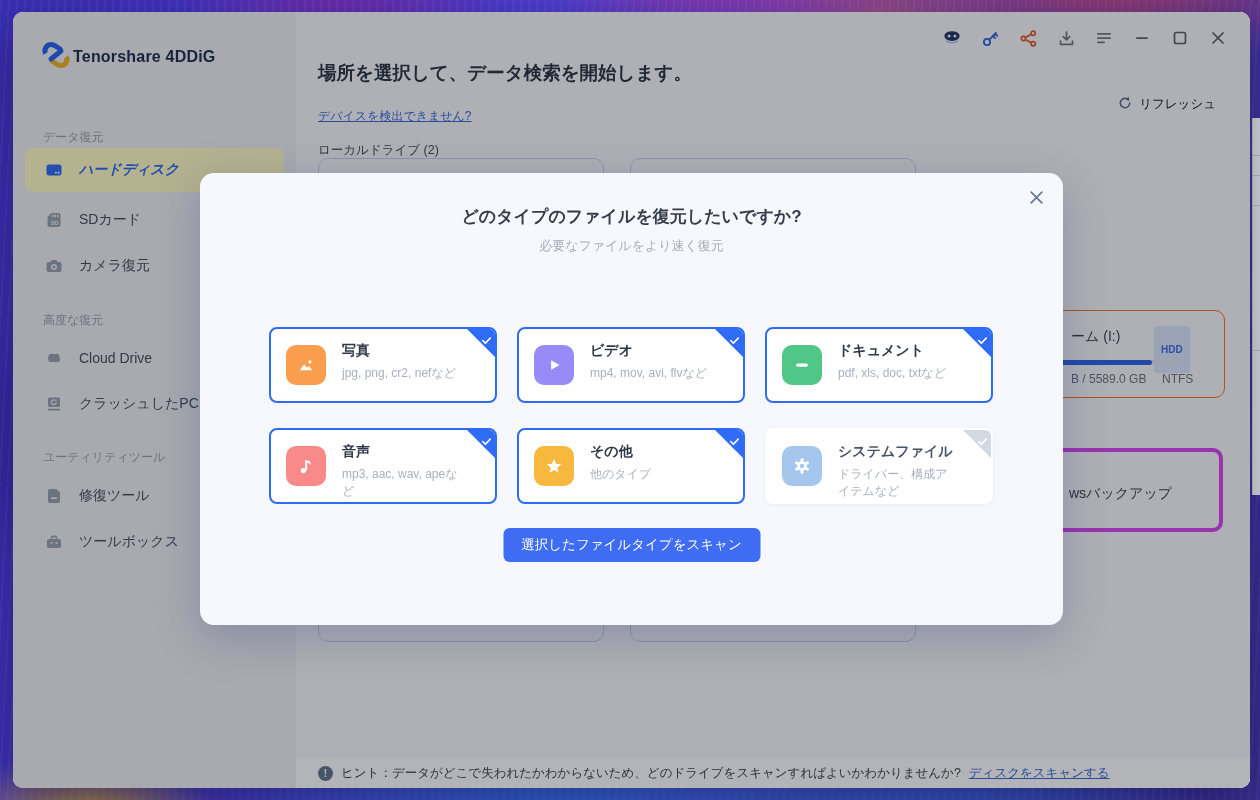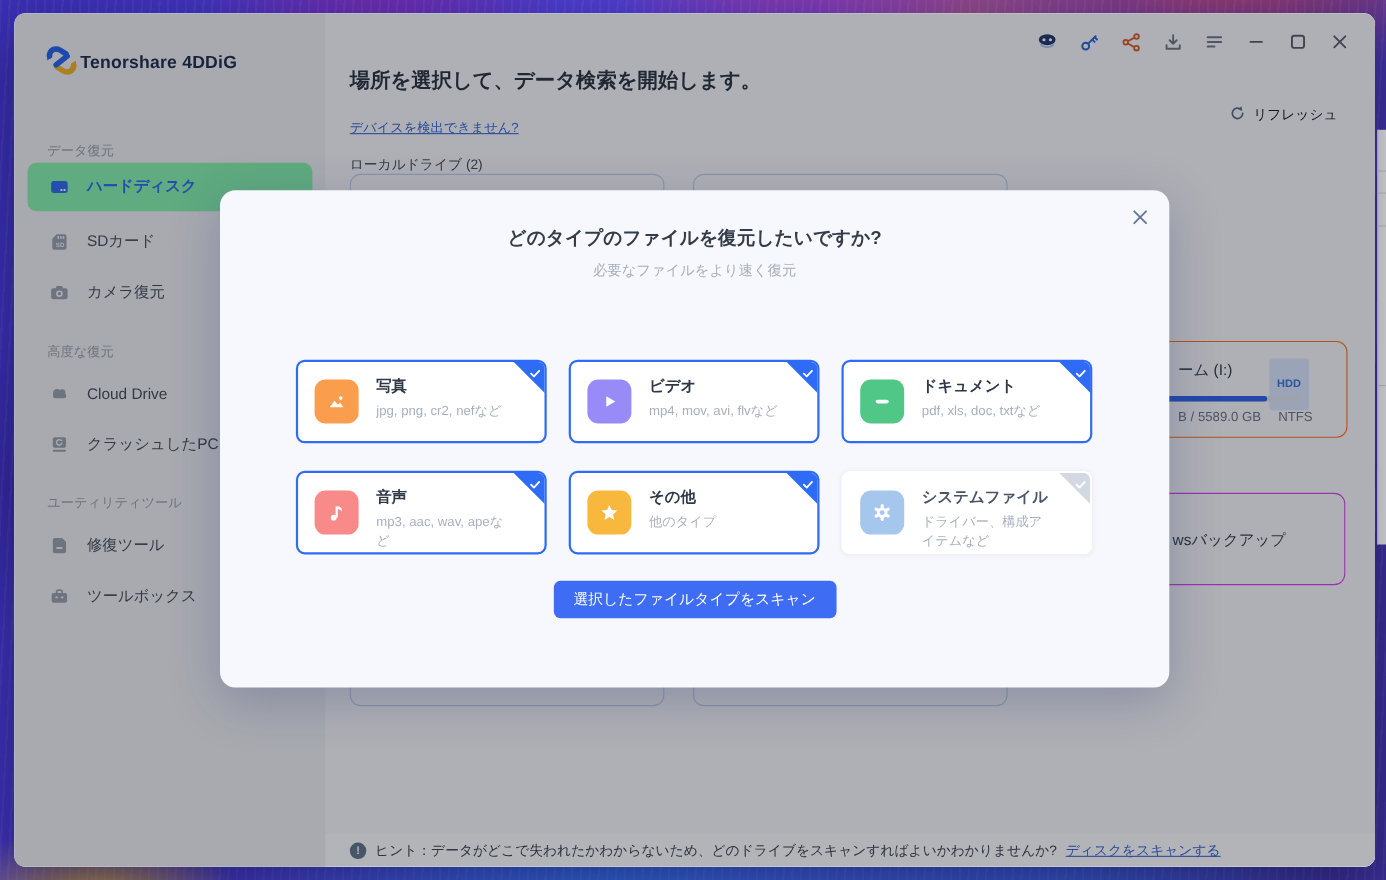--- a/index.html
+++ b/index.html
@@ -35,21 +35,21 @@
   }
 
   
   .sidebar { position:absolute; left:0; top:0; width:283px; height:100%; background:#eceef2; }
   .logo-row { position:absolute; left:26px; top:26px; display:flex; align-items:center; }
   .brand { font-size:16px; font-weight:bold; color:#1d2b4c; letter-spacing:.2px; }
   .sec-label { position:absolute; left:30px; font-size:12px; color:#99a0ab; }
   .side-item { position:absolute; left:12px; right:12px; height:44px; border-radius:8px;
     display:flex; align-items:center; gap:15px; padding-left:19px; cursor:pointer; }
   .side-item .si-label { font-size:14px; color:#454d5b; }
-  .side-item.active { background:#86efac; }
+  .side-item.active { background:#fef9c3;font-style:italic; }
   .side-item.active .si-label { color:#2e6bf0; font-weight:bold; }
   .si-icon { width:20px; height:20px; display:flex; align-items:center; justify-content:center; }
 
   
   .main { position:absolute; left:283px; top:0; right:0; bottom:0; background:#f6f7f9; }
   .titlebar { position:absolute; top:16px; right:22px; display:flex; align-items:center; gap:18px; z-index:5; }
   .tb-btn { width:20px; height:20px; display:flex; align-items:center; justify-content:center; cursor:pointer; }
 
   .page-title { position:absolute; left:22px; top:48px; font-size:18.5px; font-weight:bold; color:#2c3442; }
   .refresh { position:absolute; right:34px; top:84px; display:flex; align-items:center; gap:7px;
@@ -65,21 +65,21 @@
     border:1px solid #f97316; border-radius:10px; }
   .vol-name { position:absolute; left:130px; top:17px; font-size:14px; color:#39414f; }
   .hdd-badge { position:absolute; left:213px; top:15px; font-size:10px; color:#3b6fd8;
     background:#d9e5fb; border-radius:3px; padding:18px 7px; font-weight:bold; }
   .vol-bar { position:absolute; left:16px; top:49px; width:224px; height:5px; background:#dfe3ee; border-radius:3px; }
   .vol-fill { height:5px; background:#2d63e8; border-radius:3px; }
   .vol-size { position:absolute; left:130px; top:61px; font-size:12px; color:#6a7382; }
   .vol-fs  { position:absolute; left:221px; top:61px; font-size:12px; color:#6a7382; }
 
   .bak-card { position:absolute; left:644px; top:436px; width:283px; height:84px;
-    border:1px solid #d946ef; border-radius:10px; }
+    border:4px solid #d946ef; border-radius:10px; }
   .bak-name { position:absolute; left:125px; top:33px; font-size:14px; color:#39414f; }
 
   .hint-bar { position:absolute; left:0; right:0; bottom:0; height:30px; background:#fbfcfe;
     display:flex; align-items:center; gap:8px; padding-left:22px; font-size:12.5px; color:#3b4350; }
   .hint-ico { width:15px; height:15px; border-radius:50%; background:#64748c; color:#fff;
     font-size:10px; font-weight:bold; display:flex; align-items:center; justify-content:center; flex:0 0 15px; }
   .hint-link { color:#3c66d4; text-decoration:underline; cursor:pointer; }
 
   
   .dim { position:absolute; inset:0; background:rgba(10,12,22,.30); z-index:50; }

